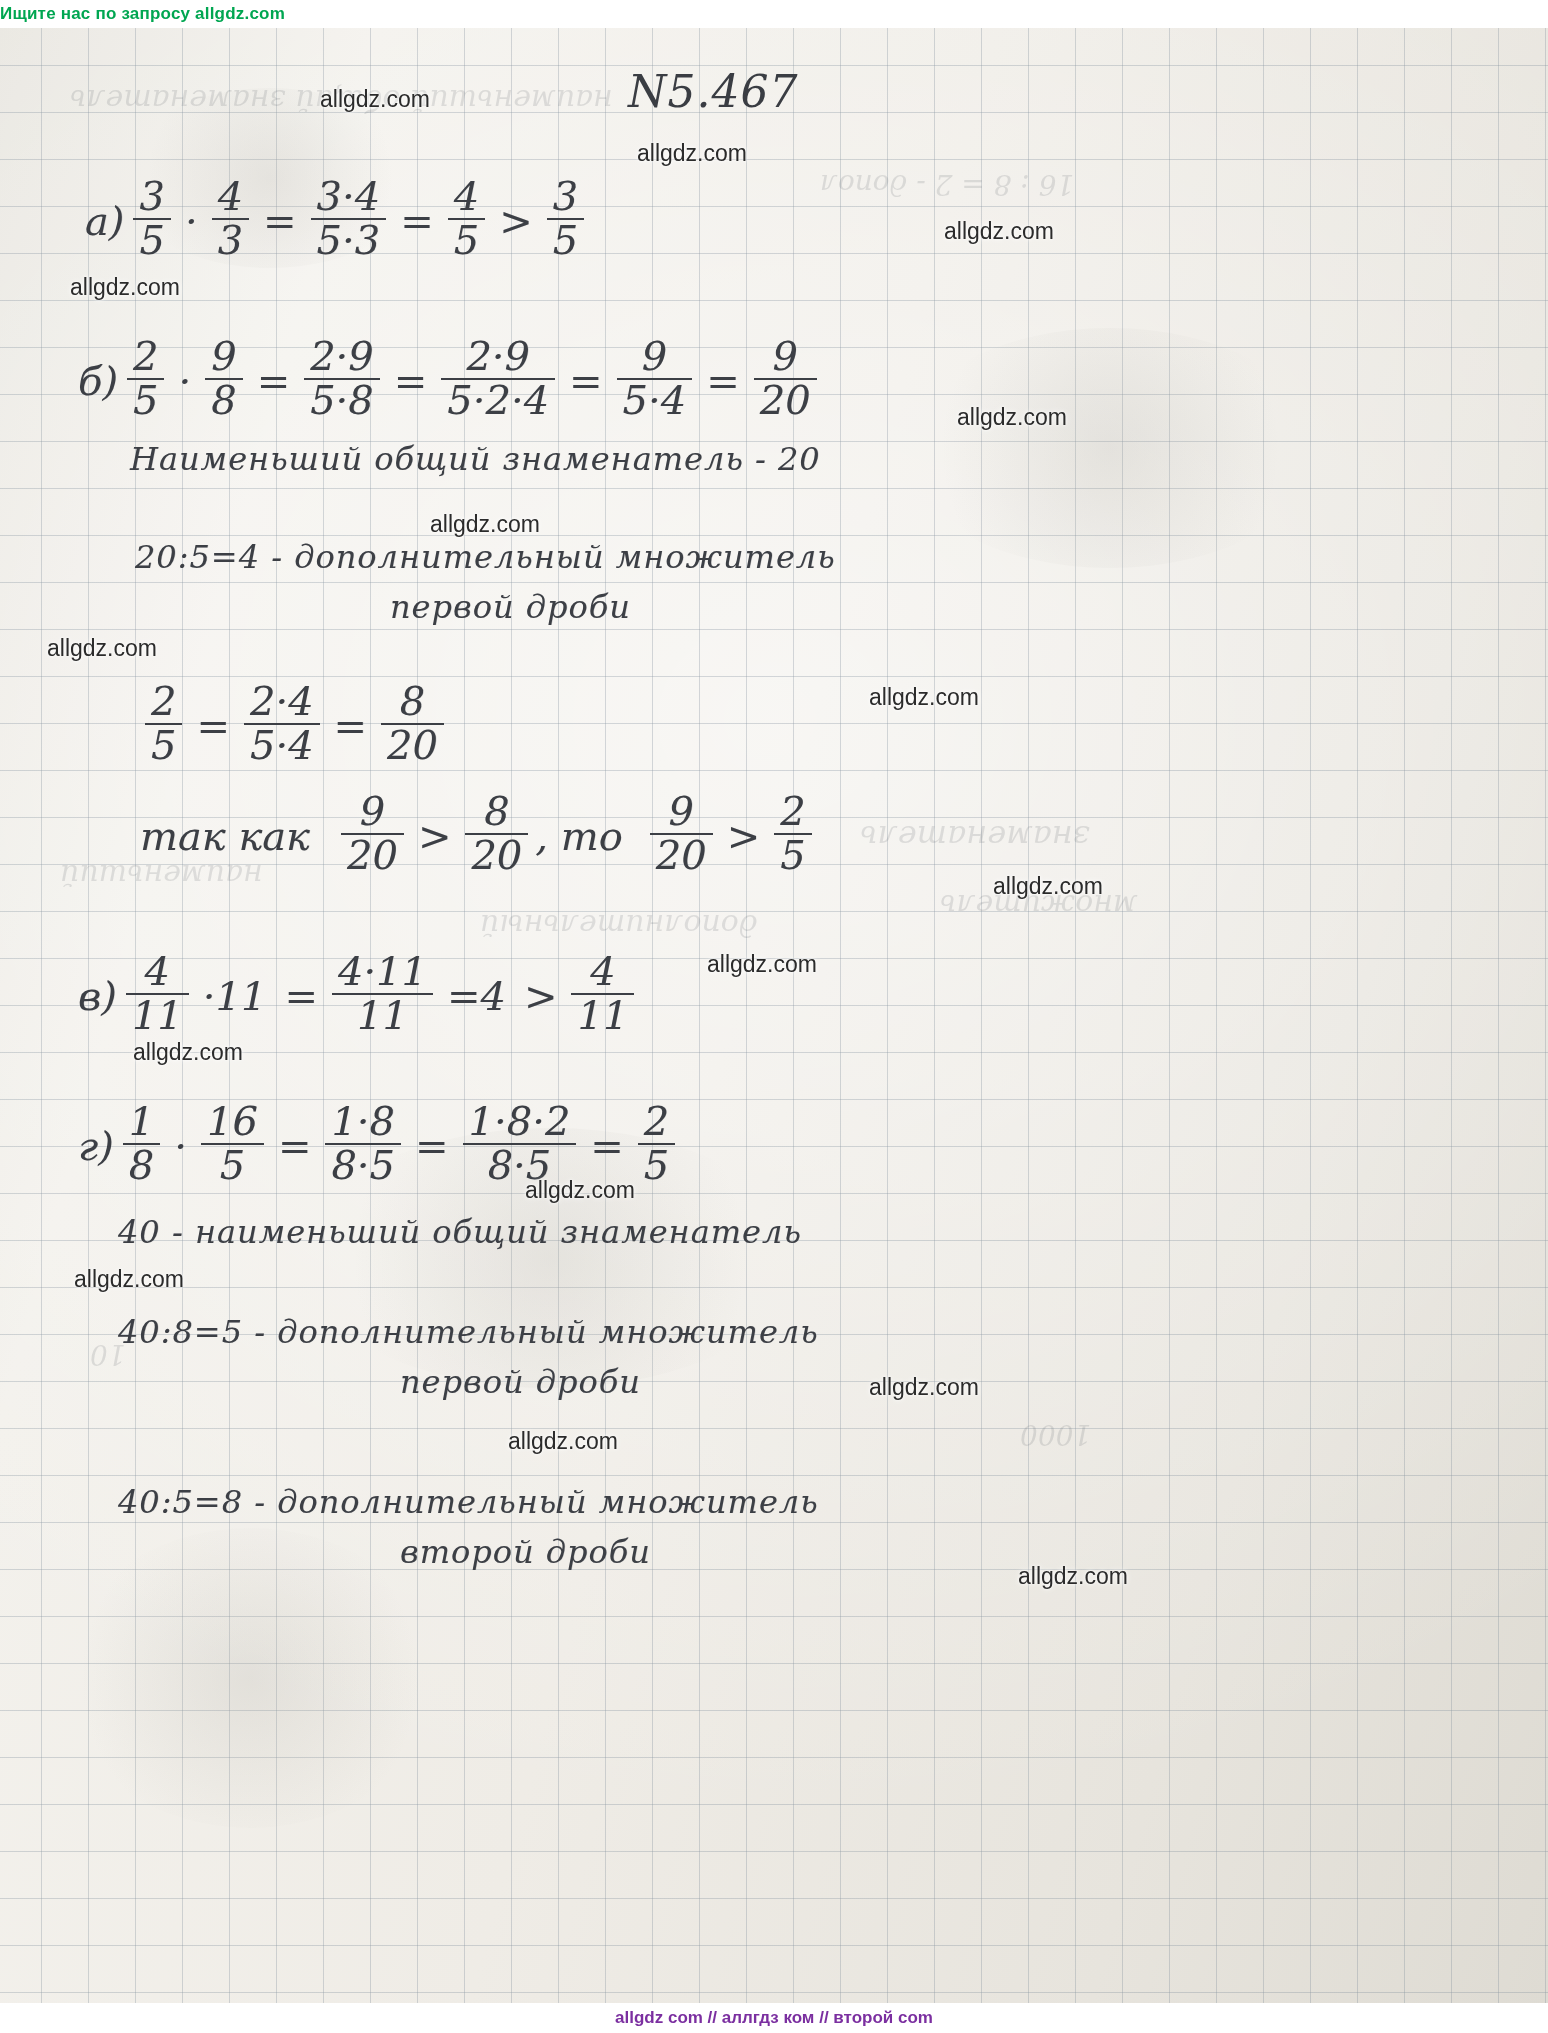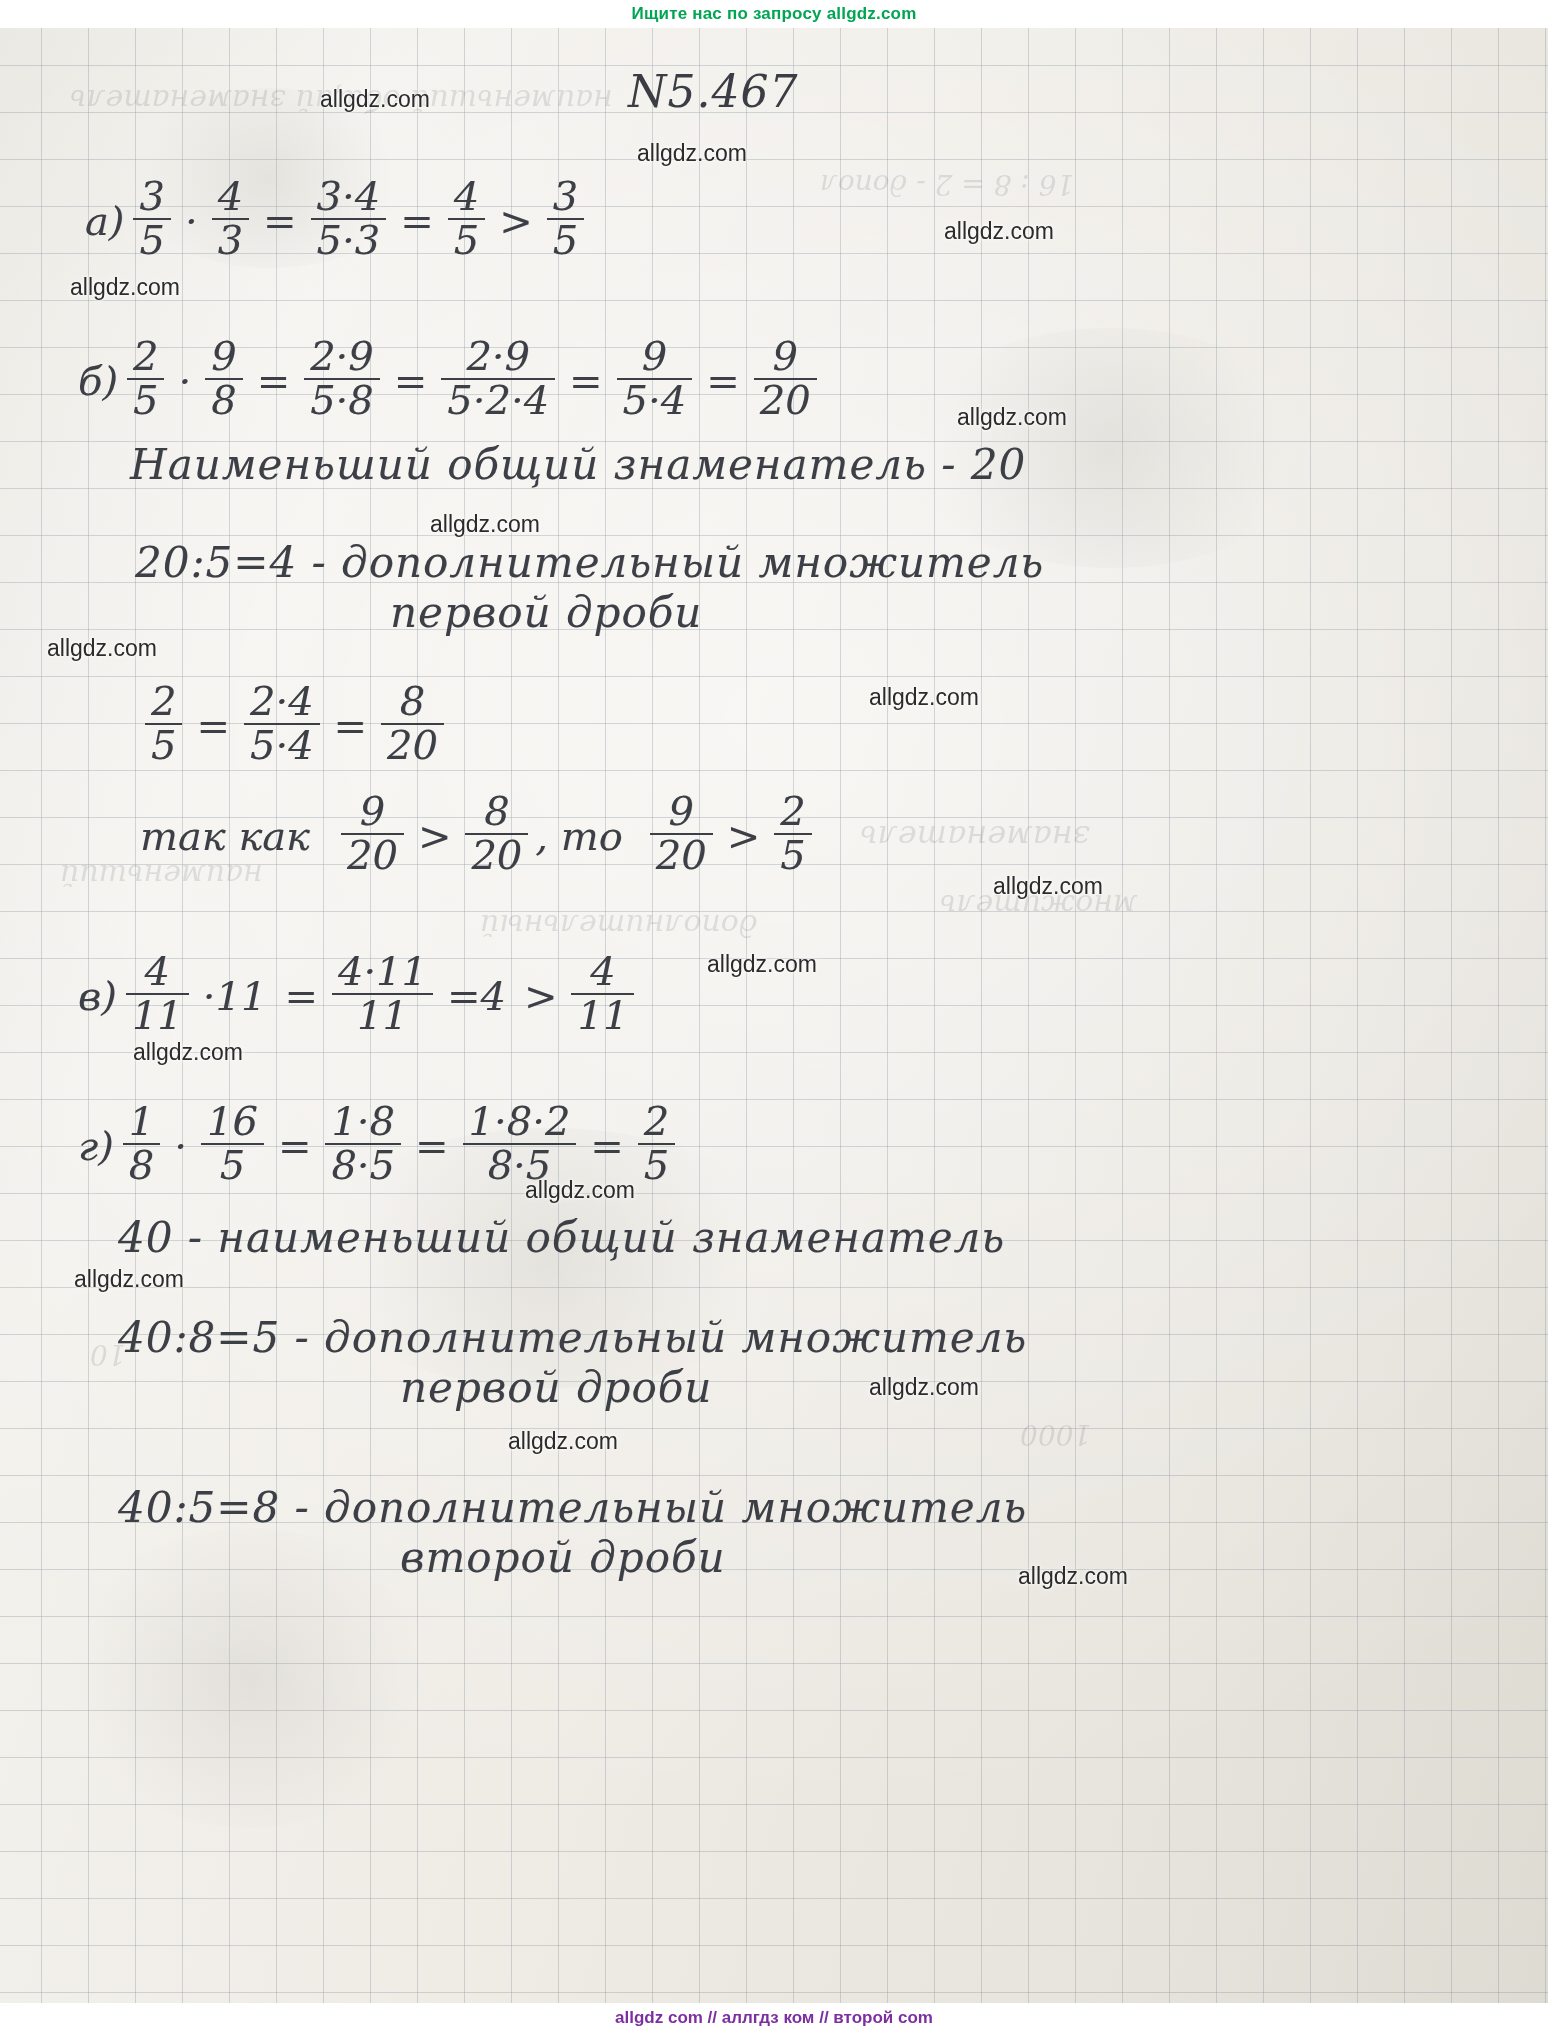--- a/index.html
+++ b/index.html
@@ -15,21 +15,20 @@
     overflow: hidden;
   }
 
   
   #top-banner {
     position: absolute;
     top: 0; left: 0;
     width: 1548px;
     height: 17px;
     background: #ffffff;
-    text-align: center;
     z-index: 50;
   }
   #top-banner .txt {
     display: inline-block;
     color: #00a651;
     font-size: 17px;
     font-weight: bold;
     line-height: 28px;
     letter-spacing: 0.2px;
   }
@@ -102,21 +101,21 @@
 
   
   .hw {
     position: absolute;
     color: #3c3f45;
     font-family: "DejaVu Serif", serif;
     font-style: italic;
     white-space: nowrap;
     text-shadow: 0.4px 0.4px 0 rgba(80,84,92,0.28);
   }
-  .hw.big   { font-size: 42px; font-style: italic; }
+  .hw.big   { font-size: 32px; font-style: italic; }
 
   .title {
     position: absolute;
     color: #3a3d43;
     font-family: "DejaVu Serif", serif;
     font-style: italic;
     font-size: 44px;
     letter-spacing: 1px;
     text-underline-offset: 7px;
   }

